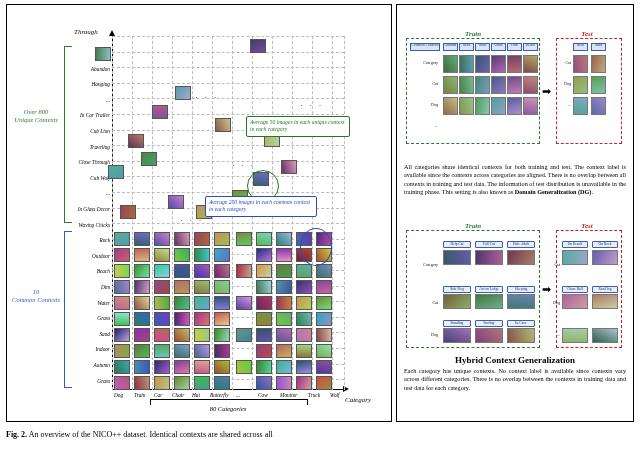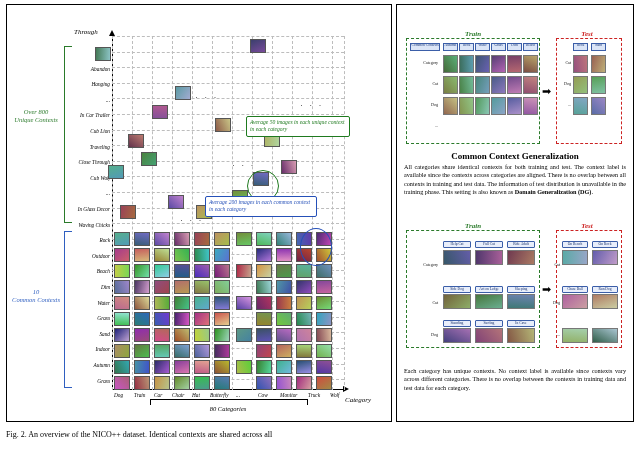--- a/index.html
+++ b/index.html
@@ -138,21 +138,21 @@
     position:absolute;box-sizing:border-box;border:0.5px solid #3b5ea8;
     background:#e8eefb;font-size:3.6px;color:#16306b;text-align:center;
     border-radius:1px;line-height:1.4;overflow:hidden;white-space:nowrap;
   }
 
   
   #caption{
     position:absolute;left:6px;top:430px;width:628px;
     font-size:8px;line-height:1.3;
   }
-  #caption b{font-weight:normal;}
+  #caption b{font-weight:bold;}
 </style>
 </head>
 <body>
 
 <div class="fig">
 
   <div class="panel-title" id="nico-title">NICO++</div>
   <div class="panel-title" id="tasks-title">Tasks</div>
 
   <div class="panel" id="left-panel"></div>
@@ -428,21 +428,20 @@
       <div class="mini-rowhead" style="left: 556px; top: 81px; width: 15px;">Dog</div>
       <div class="mini-rowhead" style="left: 556px; top: 102px; width: 15px;">...</div>
       <div class="mini-cell" style="left: 573px; top: 55px; width: 15px; height: 18px; background: linear-gradient(80deg, rgb(149, 80, 126), rgb(189, 117, 123));"></div>
       <div class="mini-cell" style="left: 591px; top: 55px; width: 15px; height: 18px; background: linear-gradient(109deg, rgb(152, 97, 82), rgb(190, 176, 121));"></div>
       <div class="mini-cell" style="left: 573px; top: 76px; width: 15px; height: 18px; background: linear-gradient(138deg, rgb(149, 156, 84), rgb(146, 192, 124));"></div>
       <div class="mini-cell" style="left: 591px; top: 76px; width: 15px; height: 18px; background: linear-gradient(167deg, rgb(87, 159, 86), rgb(128, 194, 165));"></div>
       <div class="mini-cell" style="left: 573px; top: 97px; width: 15px; height: 18px; background: linear-gradient(16deg, rgb(87, 162, 152), rgb(131, 166, 195));"></div>
       <div class="mini-cell" style="left: 591px; top: 97px; width: 15px; height: 18px; background: linear-gradient(45deg, rgb(89, 108, 166), rgb(155, 135, 197));"></div>
     </div>
 
-  <div class="task-name" id="task1-name">Common Context Generalization</div>
   <div class="task-desc" id="task1-desc">All categories share identical contexts for both training and test. The context label is available since the contexts across categories are aligned. There is no overlap between all contexts in training and test data. The information of test distribution is unavailable in the training phase. This setting is also known as <b>Domain Generalization (DG)</b>.</div>
 
   <div class="split-title train-title" style="left:418px;top:222px;width:110px;">Train</div>
   <div class="split-title test-title" style="left:556px;top:222px;width:62px;">Test</div>
   <div class="split-box" style="left:406px;top:230px;width:134px;height:118px;"></div>
   <div class="split-box test" style="left:556px;top:230px;width:66px;height:118px;"></div>
   <div class="big-arrow" style="left:542px;top:284px;">➡</div>
   <div id="task2-grid">
       <div class="mini-rowhead" style="left: 404px; top: 262px; width: 34px;">Category</div>
       <div class="ctx-tag" style="left: 443px; top: 241px; width: 28px; height: 7px;">Help Cat</div>
@@ -473,16 +472,17 @@
       <div class="mini-rowhead" style="left: 548px; top: 300px; width: 12px;">Dog</div>
       <div class="mini-rowhead" style="left: 548px; top: 332px; width: 12px;">...</div>
       <div class="mini-cell" style="left: 562px; top: 250px; width: 26px; height: 15px; background: linear-gradient(93deg, rgb(90, 170, 166), rgb(152, 166, 200));"></div>
       <div class="mini-cell" style="left: 592px; top: 250px; width: 26px; height: 15px; background: linear-gradient(116deg, rgb(99, 93, 172), rgb(193, 156, 201));"></div>
       <div class="mini-cell" style="left: 562px; top: 294px; width: 26px; height: 15px; background: linear-gradient(139deg, rgb(174, 97, 159), rgb(203, 159, 162));"></div>
       <div class="mini-cell" style="left: 592px; top: 294px; width: 26px; height: 15px; background: linear-gradient(162deg, rgb(175, 123, 100), rgb(203, 205, 162));"></div>
       <div class="mini-cell" style="left: 562px; top: 328px; width: 26px; height: 15px; background: linear-gradient(5deg, rgb(146, 177, 104), rgb(165, 207, 172));"></div>
       <div class="mini-cell" style="left: 592px; top: 328px; width: 26px; height: 15px; background: linear-gradient(28deg, rgb(49, 94, 73), rgb(169, 197, 209));"></div>
     </div>
 
+  <div class="task-name" id="task2-name">Hybrid Context Generalization</div>
   <div class="task-desc" id="task2-desc">Each category has unique contexts. No context label is available since contexts vary across different categories. There is no overlap between the contexts in training data and test data for each category.</div>
 
   <div id="caption"><b>Fig. 2.</b> An overview of the NICO++ dataset. Identical contexts are shared across all</div>
 </div>
 
 </body></html>

